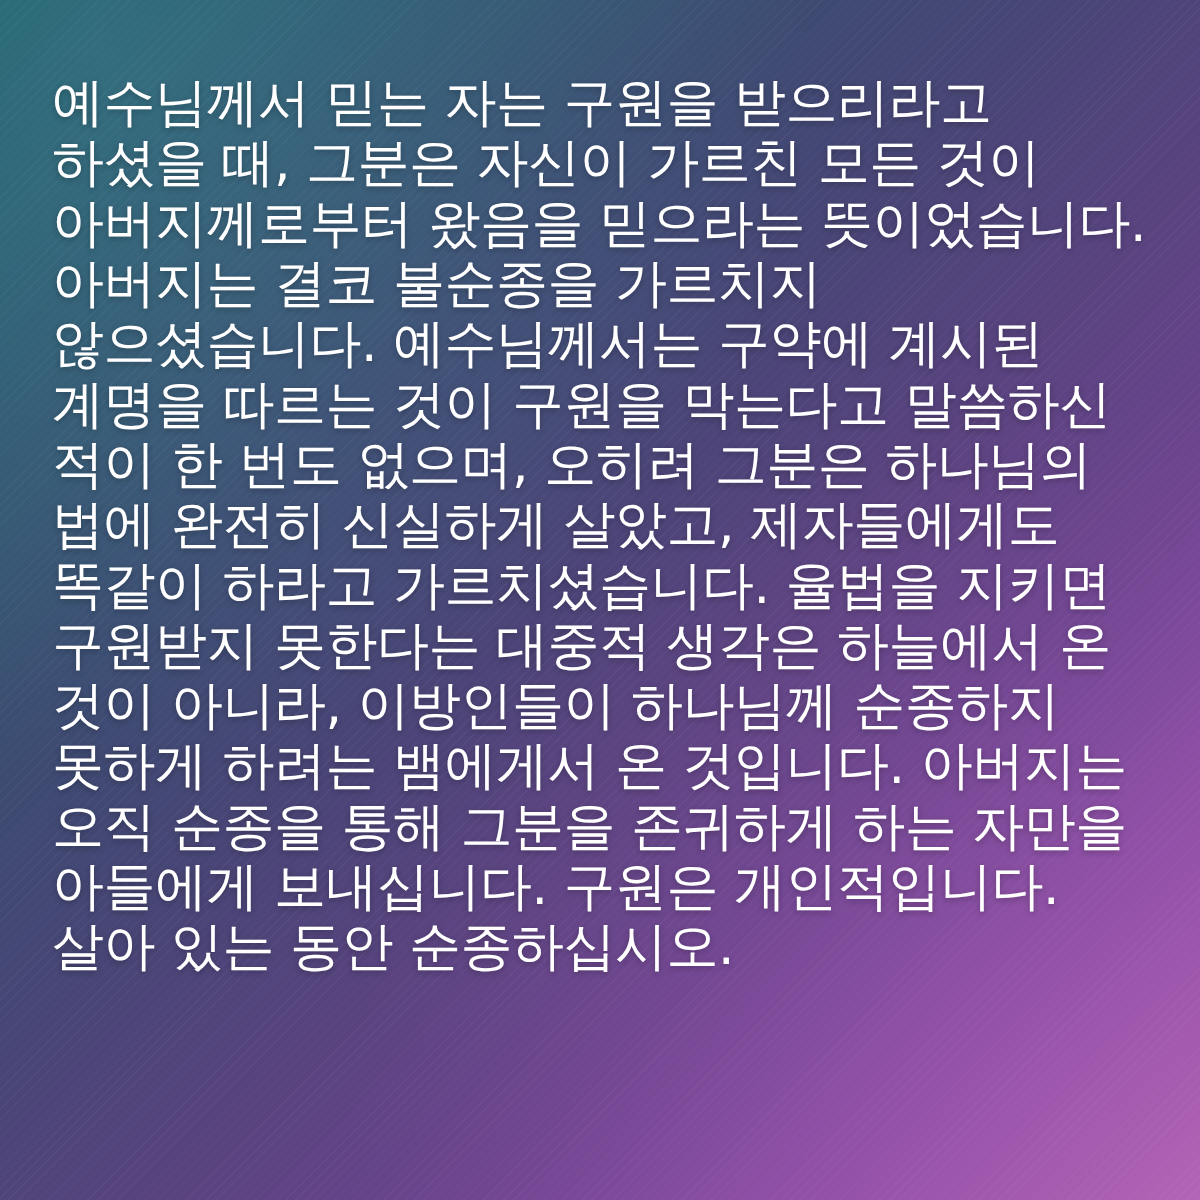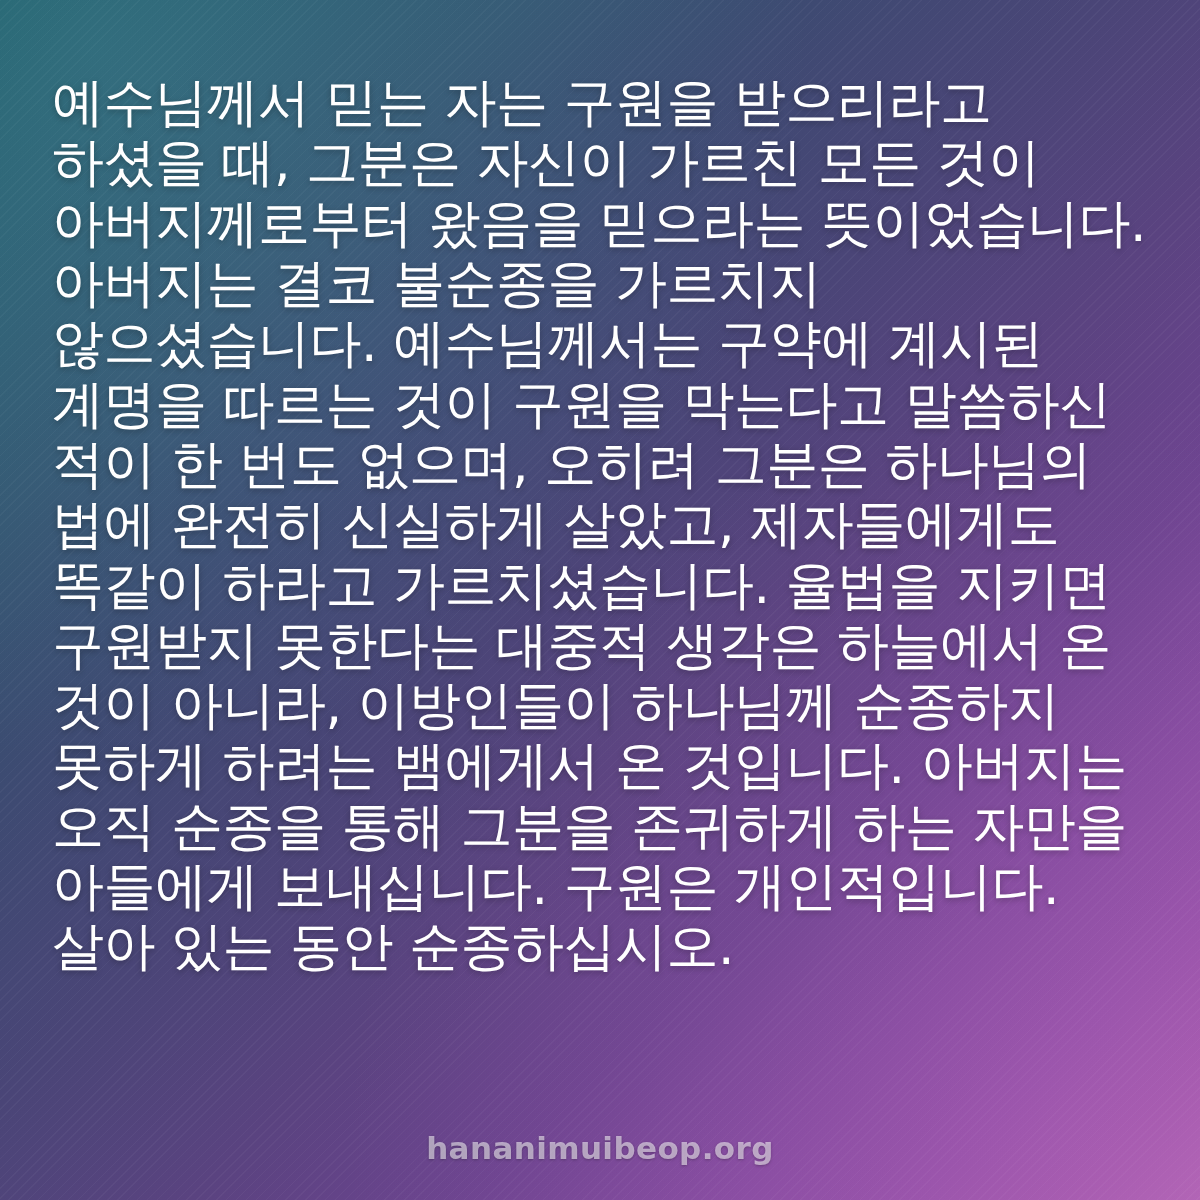--- a/index.html
+++ b/index.html
@@ -79,14 +79,13 @@
     text-shadow: 0 1px 3px rgba(0,0,0,0.25);
   }
 </style>
 </head>
 <body>
 
 <div class="quote-card">
   <div class="texture"></div>
   <div class="glow"></div>
   <div class="quote-text">예수님께서 믿는 자는 구원을 받으리라고 하셨을 때, 그분은 자신이 가르친 모든 것이 아버지께로부터 왔음을 믿으라는 뜻이었습니다. 아버지는 결코 불순종을 가르치지 않으셨습니다. 예수님께서는 구약에 계시된 계명을 따르는 것이 구원을 막는다고 말씀하신 적이 한 번도 없으며, 오히려 그분은 하나님의 법에 완전히 신실하게 살았고, 제자들에게도 똑같이 하라고 가르치셨습니다. 율법을 지키면 구원받지 못한다는 대중적 생각은 하늘에서 온 것이 아니라, 이방인들이 하나님께 순종하지 못하게 하려는 뱀에게서 온 것입니다. 아버지는 오직 순종을 통해 그분을 존귀하게 하는 자만을 아들에게 보내십니다. 구원은 개인적입니다. 살아 있는 동안 순종하십시오.</div>
-  <div class="watermark">hananimuibeop.org</div>
 </div>
 
 </body></html>

